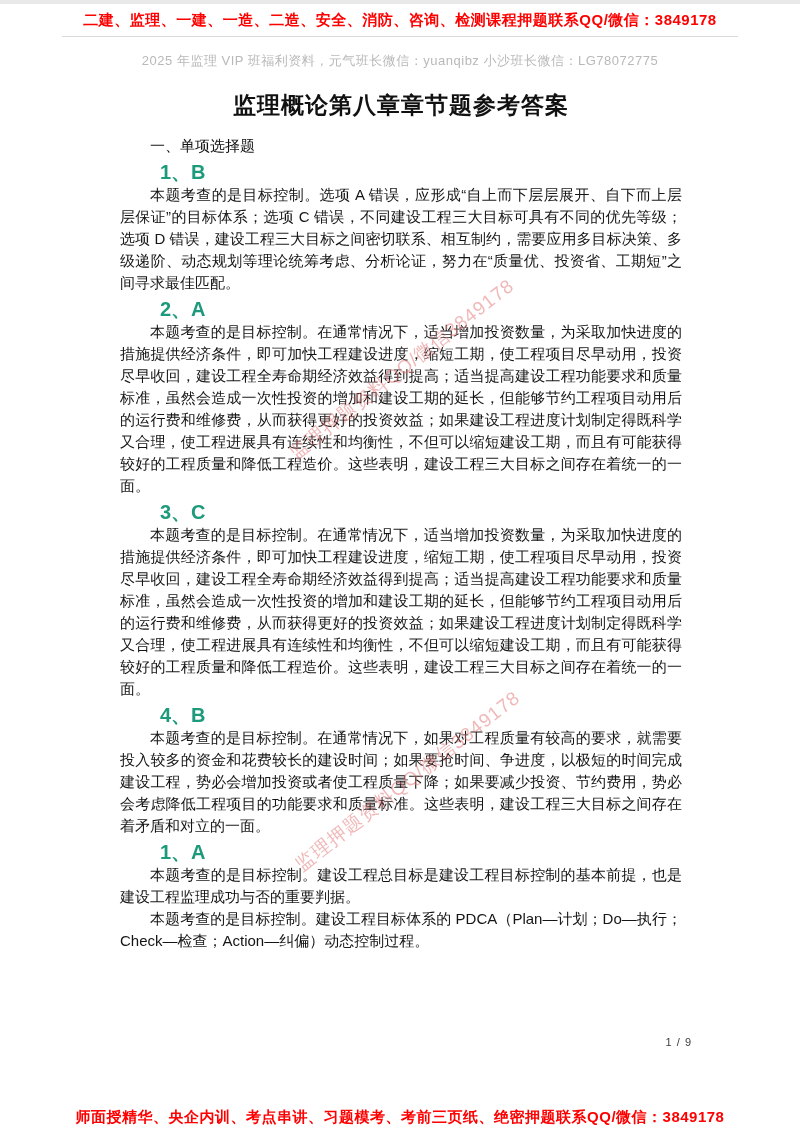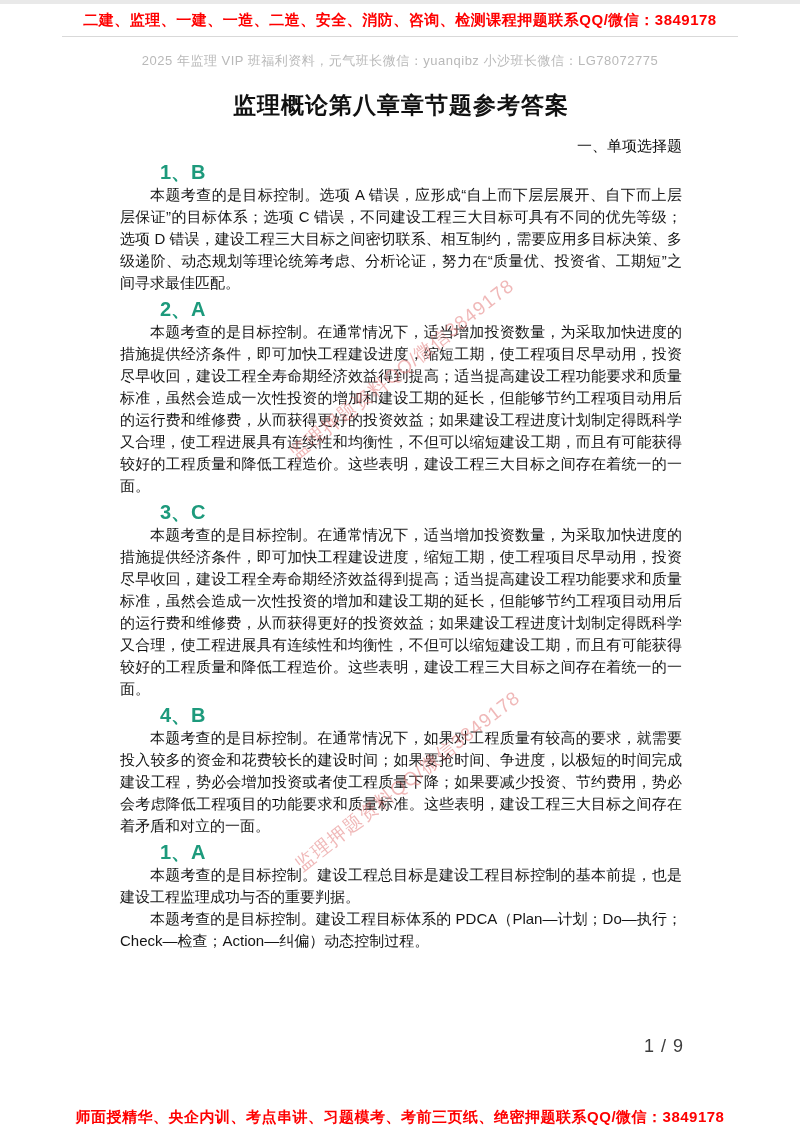--- a/index.html
+++ b/index.html
@@ -35,38 +35,37 @@
     margin:0 0 14px 0;
     text-align:center;
     font-size:23px; font-weight:bold; letter-spacing:1px;
     color:#111111;
   }
   .section-heading {
     font-size:15px; line-height:22px;
     text-indent:2em;
     margin:0 0 2px 0;
     color:#111111;
-    text-align:right;
   }
   .answer-number {
     font-size:20px; font-weight:bold; line-height:20px;
     text-indent:2em;
     color:#1d9a7c;
     margin:5px 0 2px 0;
   }
   .answer-text {
     margin:0;
     font-size:15px; line-height:22px;
     text-align:justify;
     text-indent:2em;
     color:#151515;
   }
   .page-indicator {
-    position:absolute; top:1032px; right:116px;
-    font-size:18px; color:#3c3c3c; letter-spacing:1px;
+    position:absolute; top:1032px; right:108px;
+    font-size:11px; color:#3c3c3c; letter-spacing:1px;
   }
   .bottom-banner {
     position:absolute; bottom:9px; left:0; width:100%;
     text-align:center;
     color:#fe0000;
     font-size:15px; font-weight:700; letter-spacing:0.5px;
   }
   .watermark {
     position:absolute;
     transform:rotate(-38deg);

